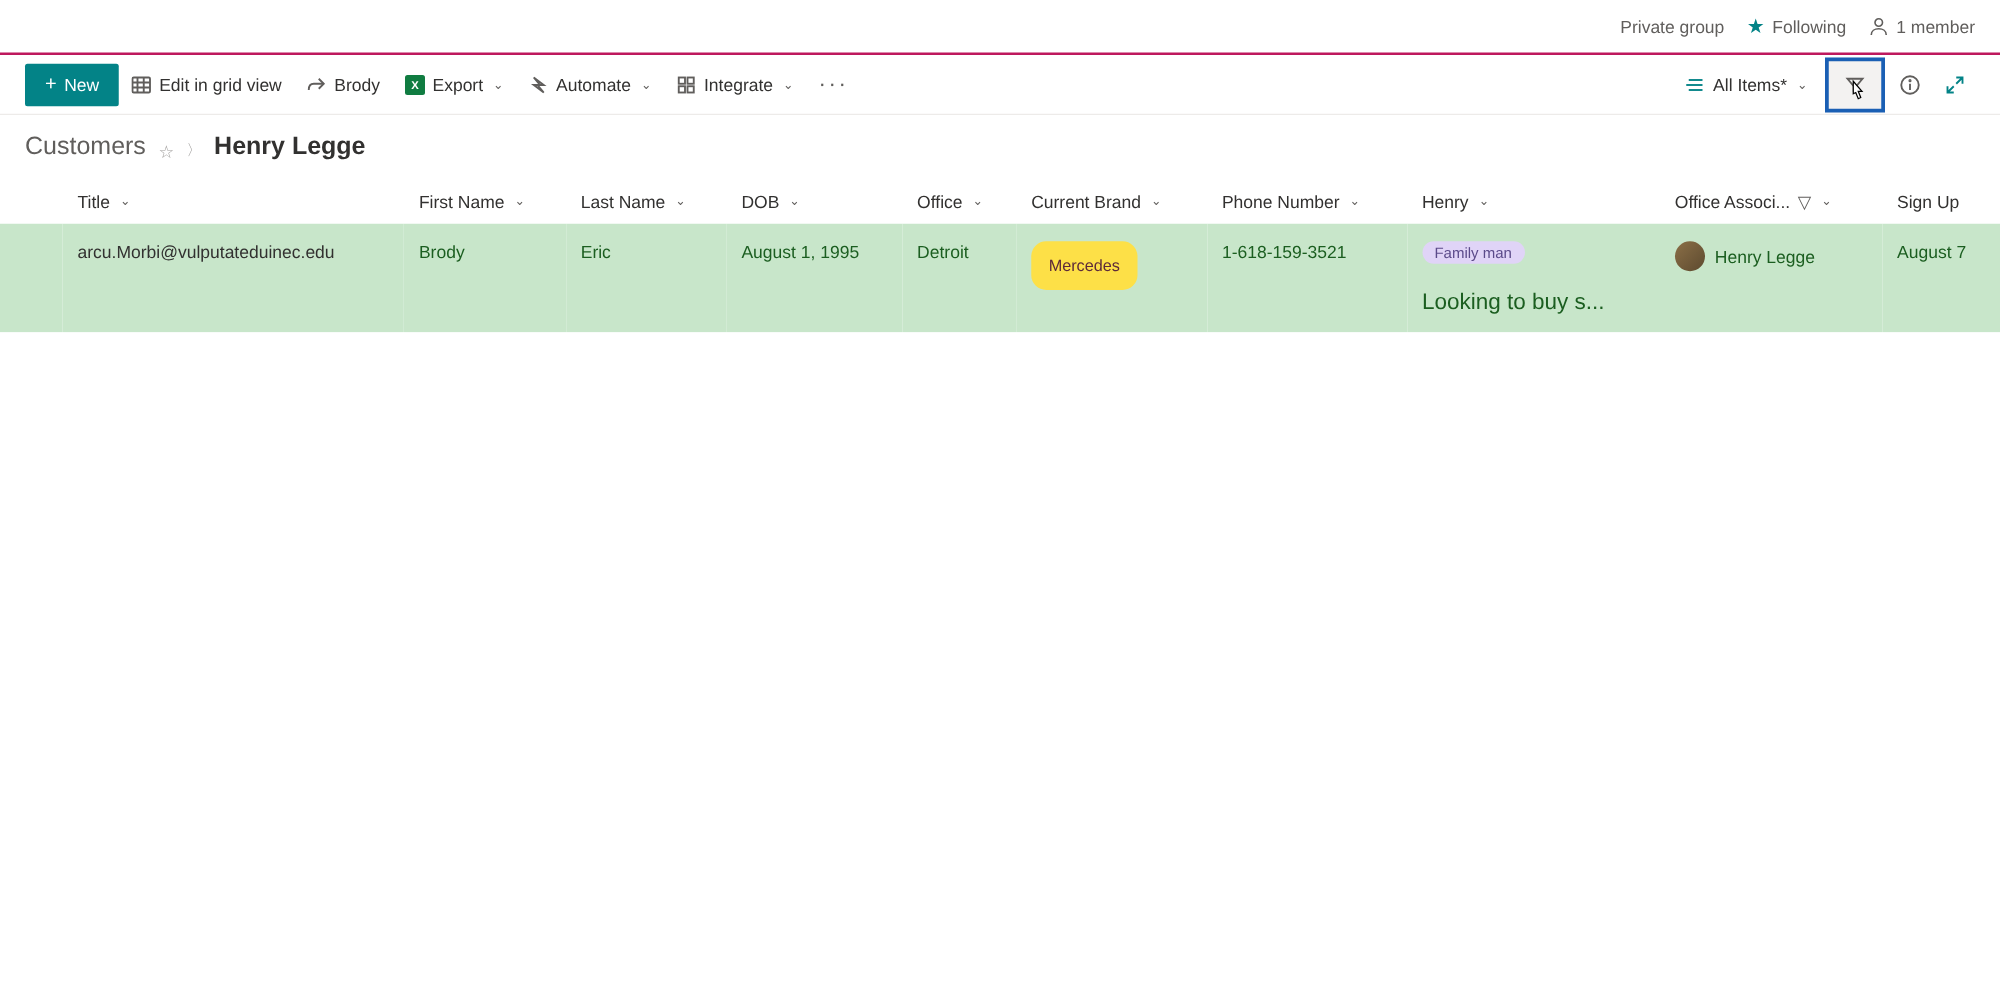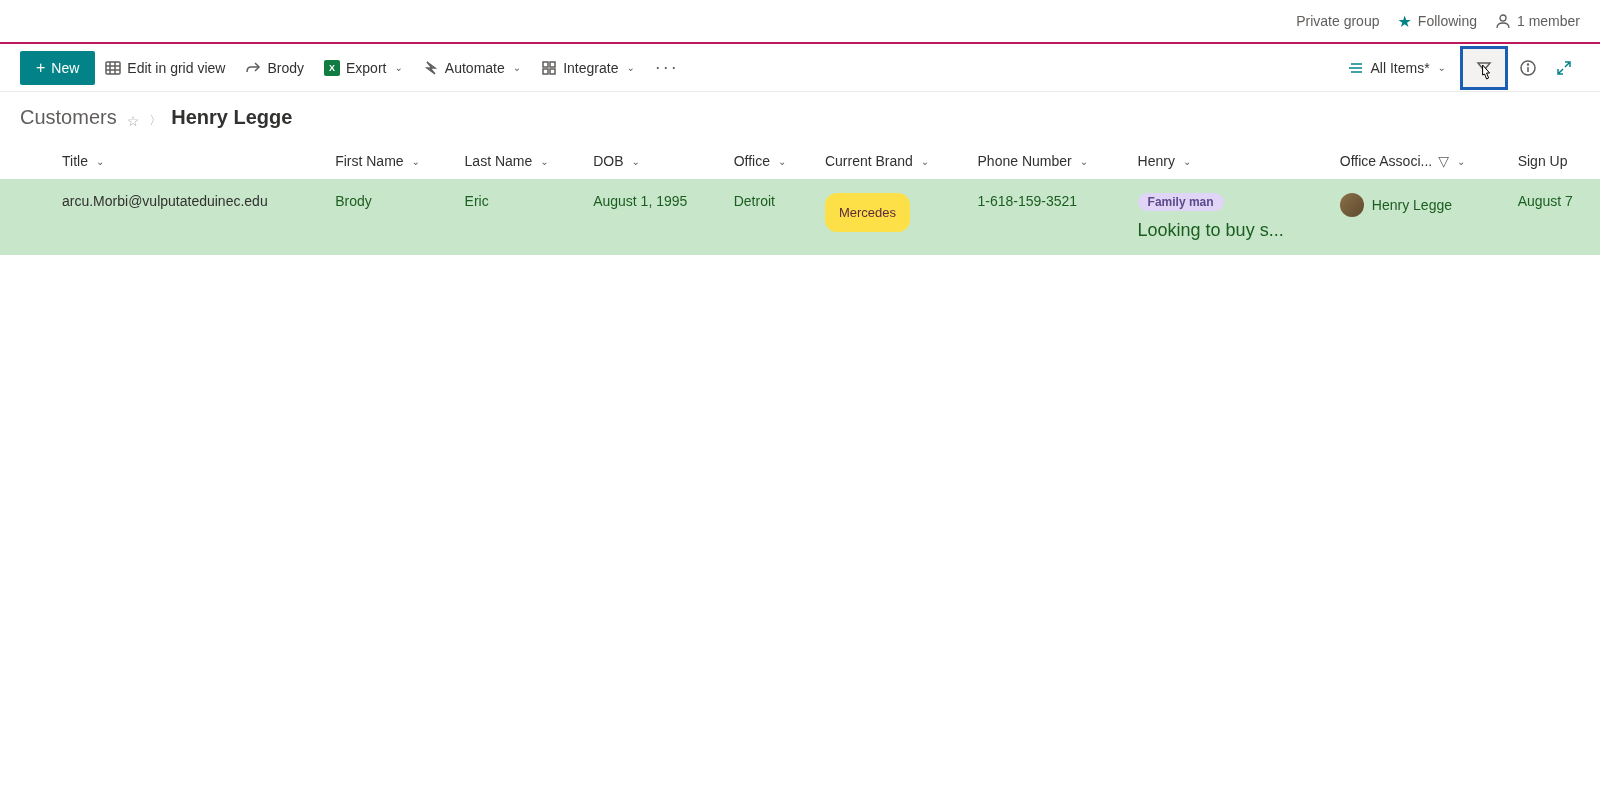--- a/index.html
+++ b/index.html
@@ -33,21 +33,21 @@
     .list-table { width: 100%; min-width: 1590px; border-collapse: collapse; }
     .list-header th { text-align: left; padding: 10px 12px; font-weight: 400; font-size: 14px; color: #323130; white-space: nowrap; background: #fff; }
     .list-header th .col-head { display: flex; align-items: center; gap: 6px; cursor: pointer; }
     .selector-col { width: 50px; }
     
     .list-row { background: #c8e6ca; }
     .list-row td { padding: 14px 12px; font-size: 14px; color: #1b5e20; vertical-align: top; white-space: nowrap; }
     .title-cell { color: #323130 !important; margin-top: 29px; }
     
     .brand-pill { background: #fde047; color: #5d2a3a; padding: 12px 14px; border-radius: 12px; font-size: 13px; display: inline-block; }
-    .tag-pill { background: #e0d4f7; color: #5b4a8a; padding: 2px 10px; border-radius: 10px; font-size: 12px; display: inline-block; margin-bottom: 5px; font-weight: bold; }
+    .tag-pill { background: #e0d4f7; color: #5b4a8a; padding: 2px 10px; border-radius: 10px; font-size: 12px; display: inline-block; margin-bottom: 16px; }
     .tag-sub { color: #1b5e20; font-size: 18px; display: block; margin-top: 4px; }
     
     .associate-cell { display: flex; align-items: center; gap: 8px; }
     .avatar { width: 24px; height: 24px; border-radius: 50%; background: linear-gradient(135deg, #8b6f47 0%, #5d4a2f 100%); display: inline-block; }
     
     .filter-indicator { color: #605e5c; }
     
     svg { display: block; }
     .icon-svg { width: 16px; height: 16px; stroke: #605e5c; stroke-width: 1.5; fill: none; }
     .cursor-svg { position: absolute; bottom: 4px; left: 50%; transform: translateX(-40%); width: 16px; height: 20px; }

